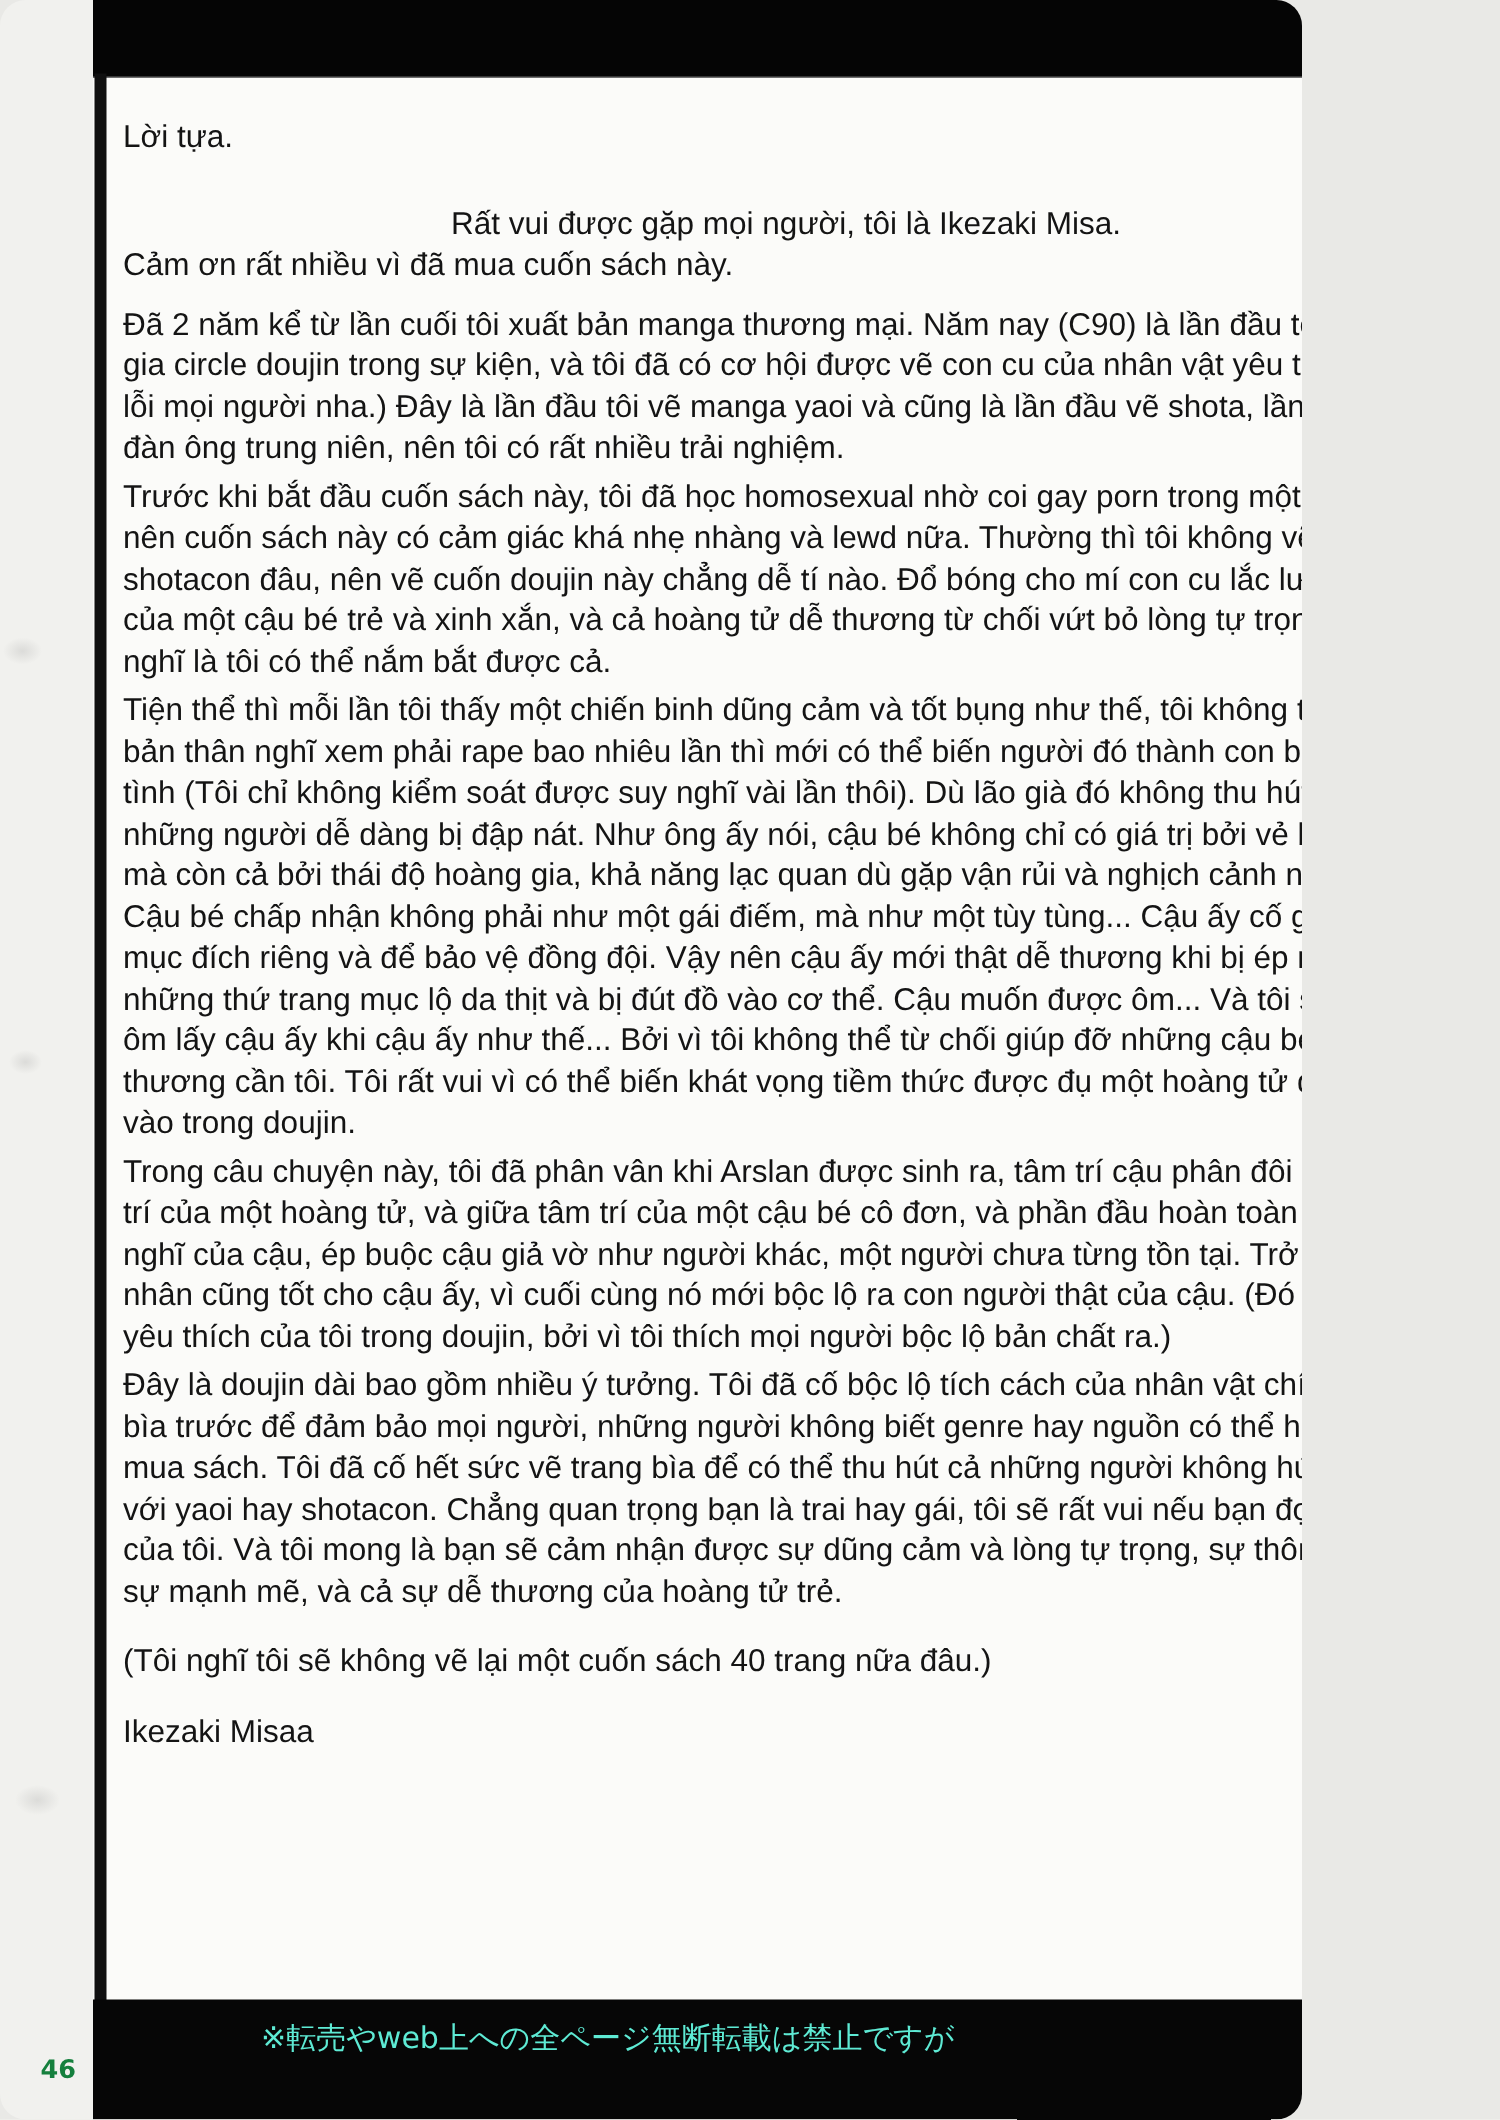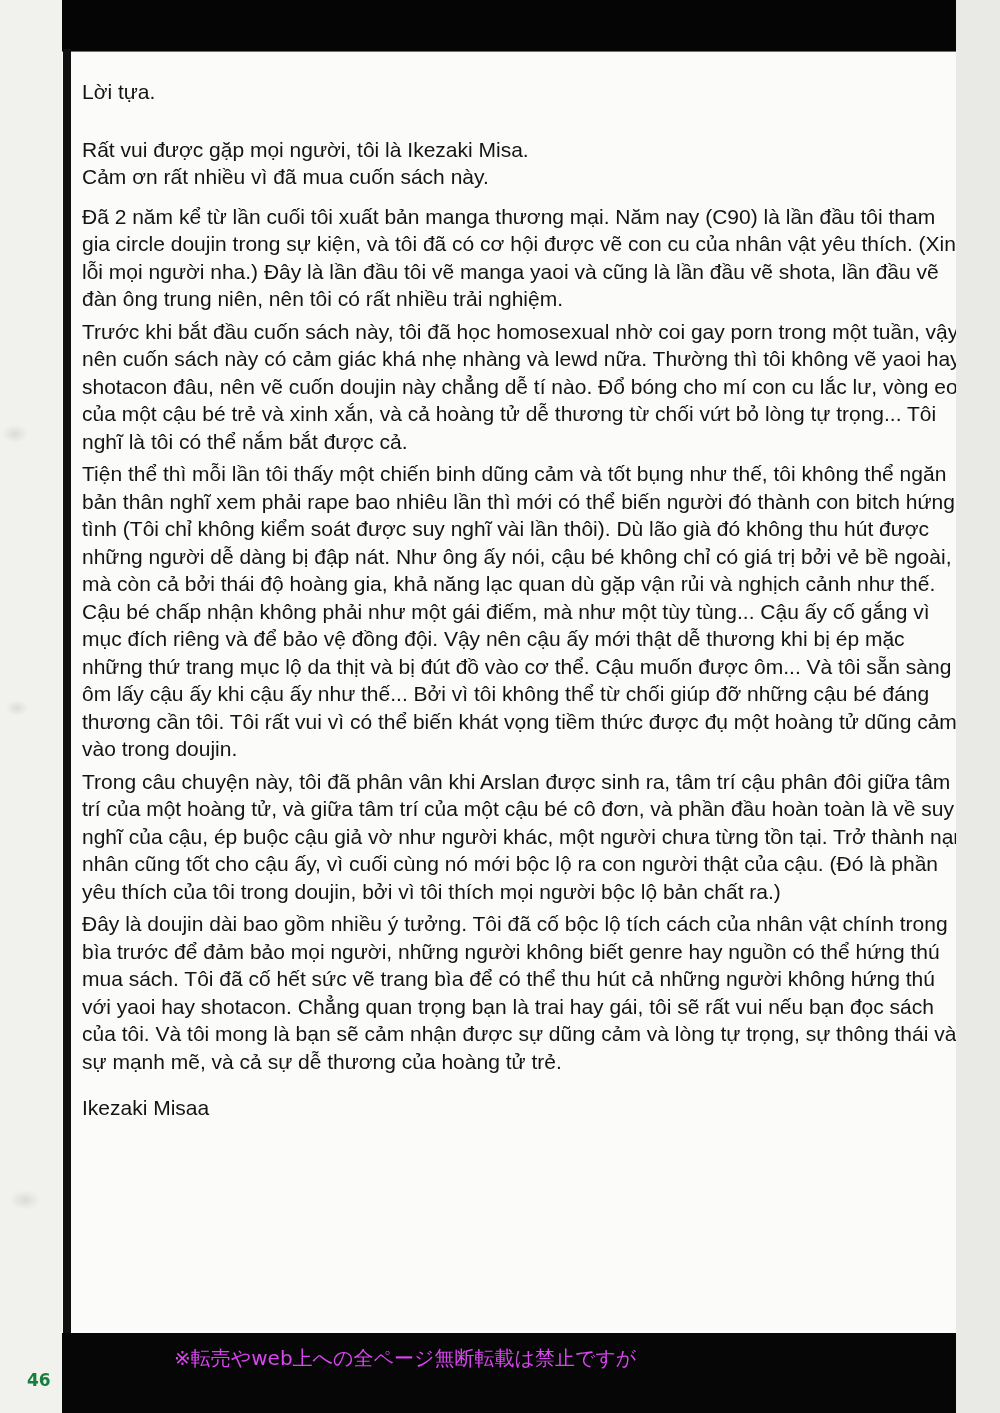--- a/index.html
+++ b/index.html
@@ -2,25 +2,26 @@
 <html><head>
 <meta charset="utf-8">
 <style>
   html, body {
     margin: 0;
     padding: 0;
     background: #e9e9e6;
   }
   .scan {
     position: relative;
-    width: 956px;
+    width: 868px;
     height: 1413px;
     background: #f1f1ee;
     overflow: hidden;
     font-family: "Liberation Sans", sans-serif;
+    border-radius: 17px;
   }
   .page-sheet {
     position: absolute;
     left: 62px; top: 0;
     width: 938px; height: 1413px;
     background: #fbfbf9;
   }
   .top-bar {
     position: absolute;
     left: 62px; top: 0;
@@ -41,32 +42,32 @@
     padding-top: 26px;
   }
   .content p {
     margin: 0 0 5px 0;
     font-size: 21px;
     line-height: 27.5px;
     color: #141414;
     text-align: left;
   }
   .content p.gap-title   { margin-bottom: 30px; }
-  .content p.gap-none    { margin-bottom: 0; }
+  .content p.gap-none    { margin-bottom: 0; text-align: center; }
   .content p.gap-med     { margin-bottom: 12px; }
   .content p.gap-close   { margin-bottom: 7px; }
   .content p.gap-big     { margin-bottom: 19px; }
   .footer-bar {
     position: absolute;
     left: 62px; top: 1333px;
     width: 938px; height: 80px;
     background: #060606;
     box-sizing: border-box;
     padding: 13px 0 0 112px;
-    color: #d946ef;
+    color: #5eead4;
     font-family: "DejaVu Sans", sans-serif;
     font-size: 20px;
     line-height: 24.5px;
   }
   .footer-bar .notice-line {
     white-space: nowrap;
   }
   .page-number {
     position: absolute;
     left: 27px; top: 1370px;
@@ -104,20 +105,21 @@
 
     <p class="gap-none">Rất vui được gặp mọi người, tôi là Ikezaki Misa.</p>
     <p class="gap-med">Cảm ơn rất nhiều vì đã mua cuốn sách này.</p>
 
     <p>Đã 2 năm kể từ lần cuối tôi xuất bản manga thương mại. Năm nay (C90) là lần đầu tôi tham gia circle doujin trong sự kiện, và tôi đã có cơ hội được vẽ con cu của nhân vật yêu thích. (Xin lỗi mọi người nha.) Đây là lần đầu tôi vẽ manga yaoi và cũng là lần đầu vẽ shota, lần đầu vẽ đàn ông trung niên, nên tôi có rất nhiều trải nghiệm.</p>
     <p>Trước khi bắt đầu cuốn sách này, tôi đã học homosexual nhờ coi gay porn trong một tuần, vậy nên cuốn sách này có cảm giác khá nhẹ nhàng và lewd nữa. Thường thì tôi không vẽ yaoi hay shotacon đâu, nên vẽ cuốn doujin này chẳng dễ tí nào. Đổ bóng cho mí con cu lắc lư, vòng eo của một cậu bé trẻ và xinh xắn, và cả hoàng tử dễ thương từ chối vứt bỏ lòng tự trọng... Tôi nghĩ là tôi có thể nắm bắt được cả.</p>
     <p>Tiện thể thì mỗi lần tôi thấy một chiến binh dũng cảm và tốt bụng như thế, tôi không thể ngăn bản thân nghĩ xem phải rape bao nhiêu lần thì mới có thể biến người đó thành con bitch hứng tình (Tôi chỉ không kiểm soát được suy nghĩ vài lần thôi). Dù lão già đó không thu hút được những người dễ dàng bị đập nát. Như ông ấy nói, cậu bé không chỉ có giá trị bởi vẻ bề ngoài, mà còn cả bởi thái độ hoàng gia, khả năng lạc quan dù gặp vận rủi và nghịch cảnh như thế. Cậu bé chấp nhận không phải như một gái điếm, mà như một tùy tùng... Cậu ấy cố gắng vì mục đích riêng và để bảo vệ đồng đội. Vậy nên cậu ấy mới thật dễ thương khi bị ép mặc những thứ trang mục lộ da thịt và bị đút đồ vào cơ thể. Cậu muốn được ôm... Và tôi sẵn sàng ôm lấy cậu ấy khi cậu ấy như thế... Bởi vì tôi không thể từ chối giúp đỡ những cậu bé đáng thương cần tôi. Tôi rất vui vì có thể biến khát vọng tiềm thức được đụ một hoàng tử dũng cảm vào trong doujin.</p>
     <p>Trong câu chuyện này, tôi đã phân vân khi Arslan được sinh ra, tâm trí cậu phân đôi giữa tâm trí của một hoàng tử, và giữa tâm trí của một cậu bé cô đơn, và phần đầu hoàn toàn là về suy nghĩ của cậu, ép buộc cậu giả vờ như người khác, một người chưa từng tồn tại. Trở thành nạn nhân cũng tốt cho cậu ấy, vì cuối cùng nó mới bộc lộ ra con người thật của cậu. (Đó là phần yêu thích của tôi trong doujin, bởi vì tôi thích mọi người bộc lộ bản chất ra.)</p>
     <p class="gap-big">Đây là doujin dài bao gồm nhiều ý tưởng. Tôi đã cố bộc lộ tích cách của nhân vật chính trong bìa trước để đảm bảo mọi người, những người không biết genre hay nguồn có thể hứng thú mua sách. Tôi đã cố hết sức vẽ trang bìa để có thể thu hút cả những người không hứng thú với yaoi hay shotacon. Chẳng quan trọng bạn là trai hay gái, tôi sẽ rất vui nếu bạn đọc sách của tôi. Và tôi mong là bạn sẽ cảm nhận được sự dũng cảm và lòng tự trọng, sự thông thái và sự mạnh mẽ, và cả sự dễ thương của hoàng tử trẻ.</p>
 
+    <p class="gap-big">(Tôi nghĩ tôi sẽ không vẽ lại một cuốn sách 40 trang nữa đâu.)</p>
 
     <p>Ikezaki Misaa</p>
   </div>
 
   <div class="footer-bar">
     <div class="notice-line">※転売やweb上への全ページ無断転載は禁止ですが</div>
   </div>
 
   <div class="page-number">46</div>
 

